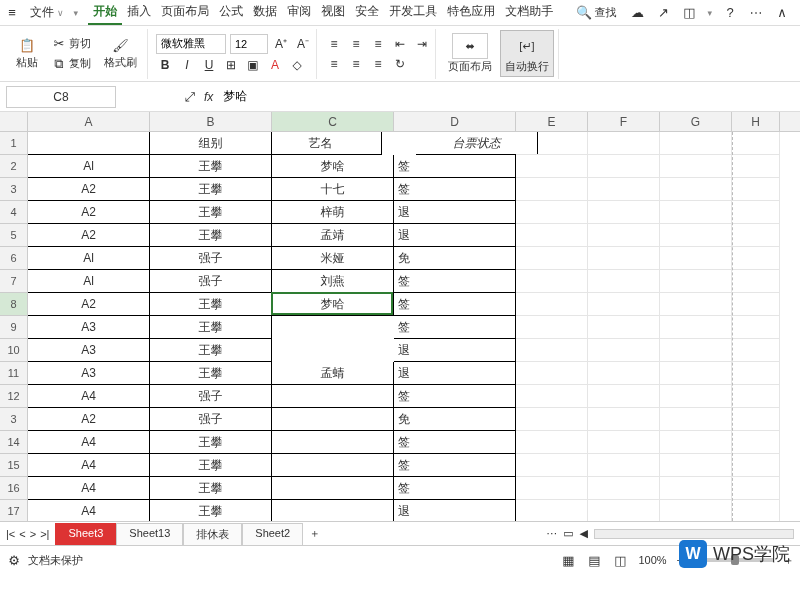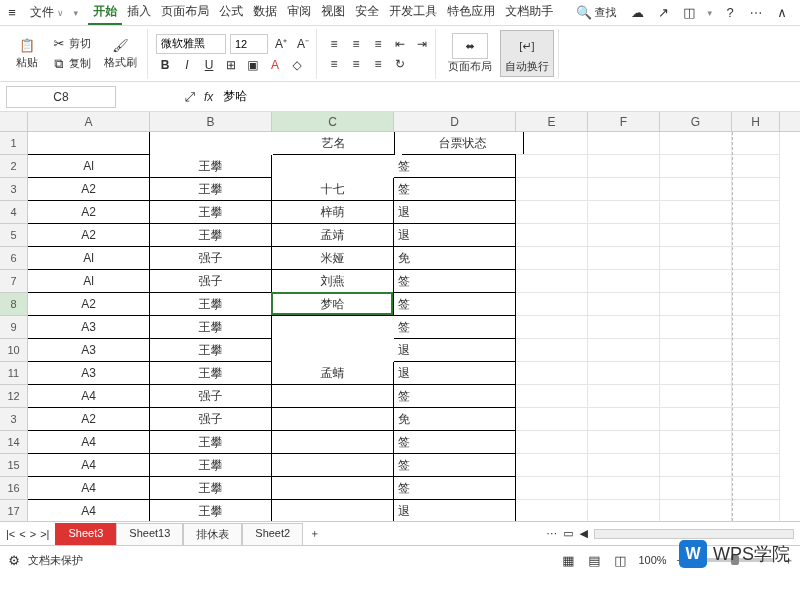--- a/index.html
+++ b/index.html
@@ -211,24 +211,26 @@
       <div class="row-h">11</div>
       <div class="row-h">12</div>
       <div class="row-h">3</div>
       <div class="row-h">14</div>
       <div class="row-h">15</div>
       <div class="row-h">16</div>
       <div class="row-h">17</div>
     </div>
   <div class="grid" id="grid">
       <div class="gcell" style="left: 0px; top: 0px; width: 122px;"></div>
-      <div class="gcell" style="left: 245px; top: 0px; width: 122px;">艺名</div>
-      <div class="gcell" style="left: 374px; top: 0px; width: 122px;">台票状态</div>
+      <div class="gcell" style="left: 122px; top: 0px; width: 122px;">组别</div>
+      <div class="gcell" style="left: 232px; top: 0px; width: 122px;">艺名</div>
+      <div class="gcell" style="left: 388px; top: 0px; width: 122px; font-style: italic;">台票状态</div>
       <div class="gcell" style="left: 0px; top: 23px; width: 122px;">Al</div>
       <div class="gcell" style="left: 122px; top: 23px; width: 122px;">王攀</div>
+      <div class="gcell" style="left: 244px; top: 23px; width: 122px;">梦啥</div>
       <div class="gcell lalign" style="left: 366px; top: 23px; width: 122px;">签</div>
       <div class="gcell" style="left: 0px; top: 46px; width: 122px;">A2</div>
       <div class="gcell" style="left: 122px; top: 46px; width: 122px;">王攀</div>
       <div class="gcell" style="left: 244px; top: 46px; width: 122px;">十七</div>
       <div class="gcell lalign" style="left: 366px; top: 46px; width: 122px;">签</div>
       <div class="gcell" style="left: 0px; top: 69px; width: 122px;">A2</div>
       <div class="gcell" style="left: 122px; top: 69px; width: 122px;">王攀</div>
       <div class="gcell" style="left: 244px; top: 69px; width: 122px;">梓萌</div>
       <div class="gcell lalign" style="left: 366px; top: 69px; width: 122px;">退</div>
       <div class="gcell" style="left: 0px; top: 92px; width: 122px;">A2</div>

